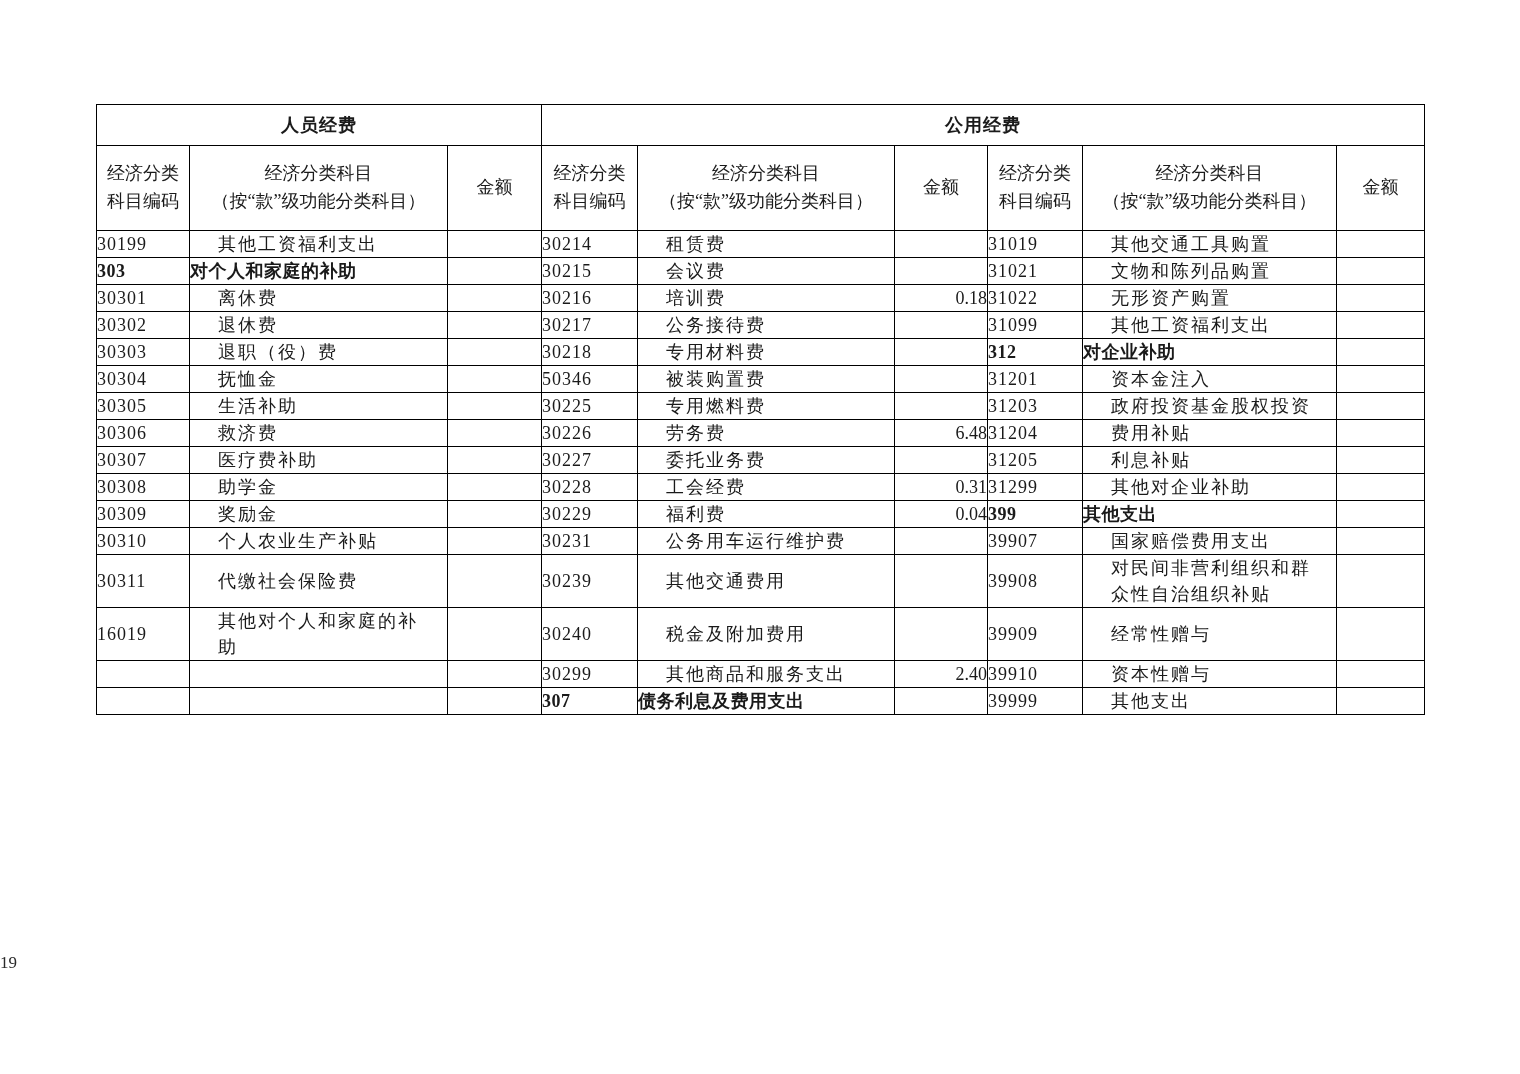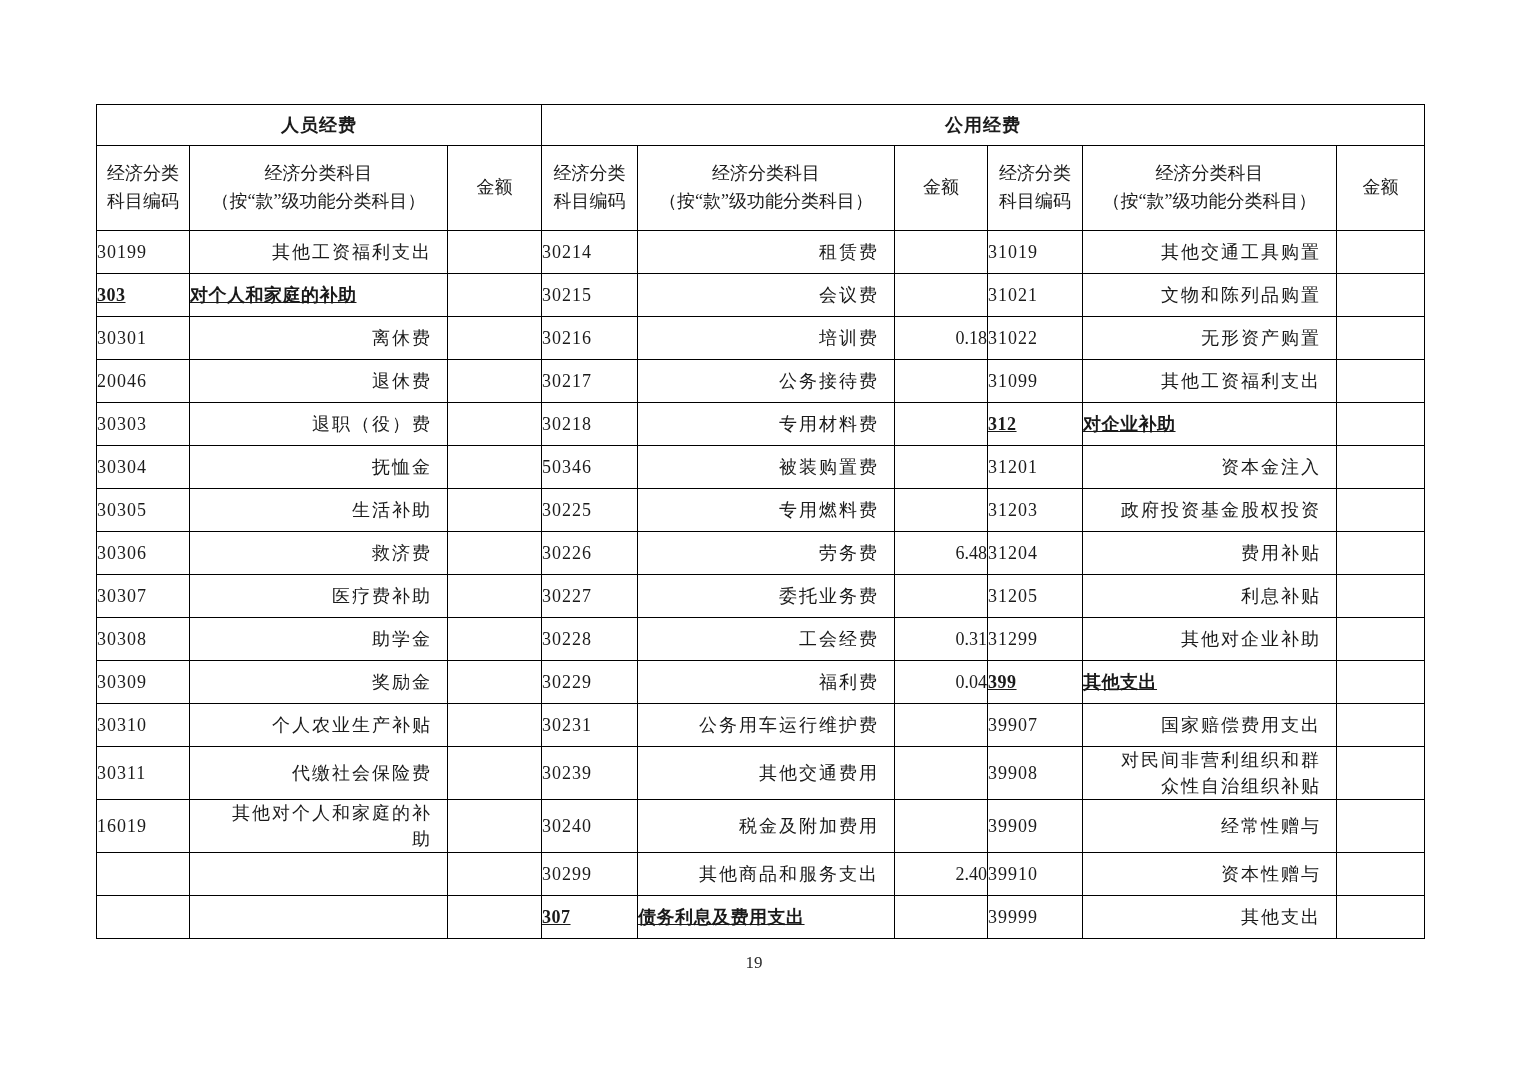--- a/index.html
+++ b/index.html
@@ -25,42 +25,42 @@
   table.budget td{
     border:1.5px solid #000000;
     padding:0;
     font-size:18px;
     vertical-align:middle;
     overflow:hidden;
     background:#ffffff;
   }
   tr.section-row{height:41px;}
   tr.colhead-row{height:85px;}
-  tr.data-row{height:43px;}
+  tr.data-row{height:27px;}
   tr.data-row.tall{height:49px;}
   td.section{
     text-align:center;
     font-weight:bold;
     font-size:19px;
     letter-spacing:1px;
   }
   td.colhead{
     text-align:center;
     line-height:1.55;
     font-size:18px;
   }
   td.code{padding-left:10px;letter-spacing:1px;}
   td.subject{padding-left:10px;line-height:26px;}
-  td.subject.normal{padding-left:28px;padding-right:15px;letter-spacing:2px;text-align:right;}
-  td.code.bold, td.subject.bold, td.amount.bold{font-weight:bold;letter-spacing:0.5px;text-decoration:underline;}
+  td.subject.normal{padding-left:28px;padding-right:15px;letter-spacing:2px;}
+  td.code.bold, td.subject.bold, td.amount.bold{font-weight:bold;letter-spacing:0.5px;}
   td.amount{text-align:right;padding-right:9px;}
   .pageno{
     position:absolute;
     top:953px;left:0;right:12px;
-    text-align:center;
+    text-align:left;
     font-size:17px;
     color:#2a2a2a;
   }
 </style>
 </head>
 <body>
 
 <div class="page">
 
   <table class="budget">
@@ -139,21 +139,21 @@
           <td class="subject normal">离休费</td>
           <td class="amount"></td>
           <td class="code">30216</td>
           <td class="subject normal">培训费</td>
           <td class="amount">0.18</td>
           <td class="code">31022</td>
           <td class="subject normal">无形资产购置</td>
           <td class="amount"></td>
         </tr>
         <tr class="data-row">
-          <td class="code">20046</td>
+          <td class="code">30302</td>
           <td class="subject normal">退休费</td>
           <td class="amount"></td>
           <td class="code">30217</td>
           <td class="subject normal">公务接待费</td>
           <td class="amount"></td>
           <td class="code">31099</td>
           <td class="subject normal">其他工资福利支出</td>
           <td class="amount"></td>
         </tr>
         <tr class="data-row">

